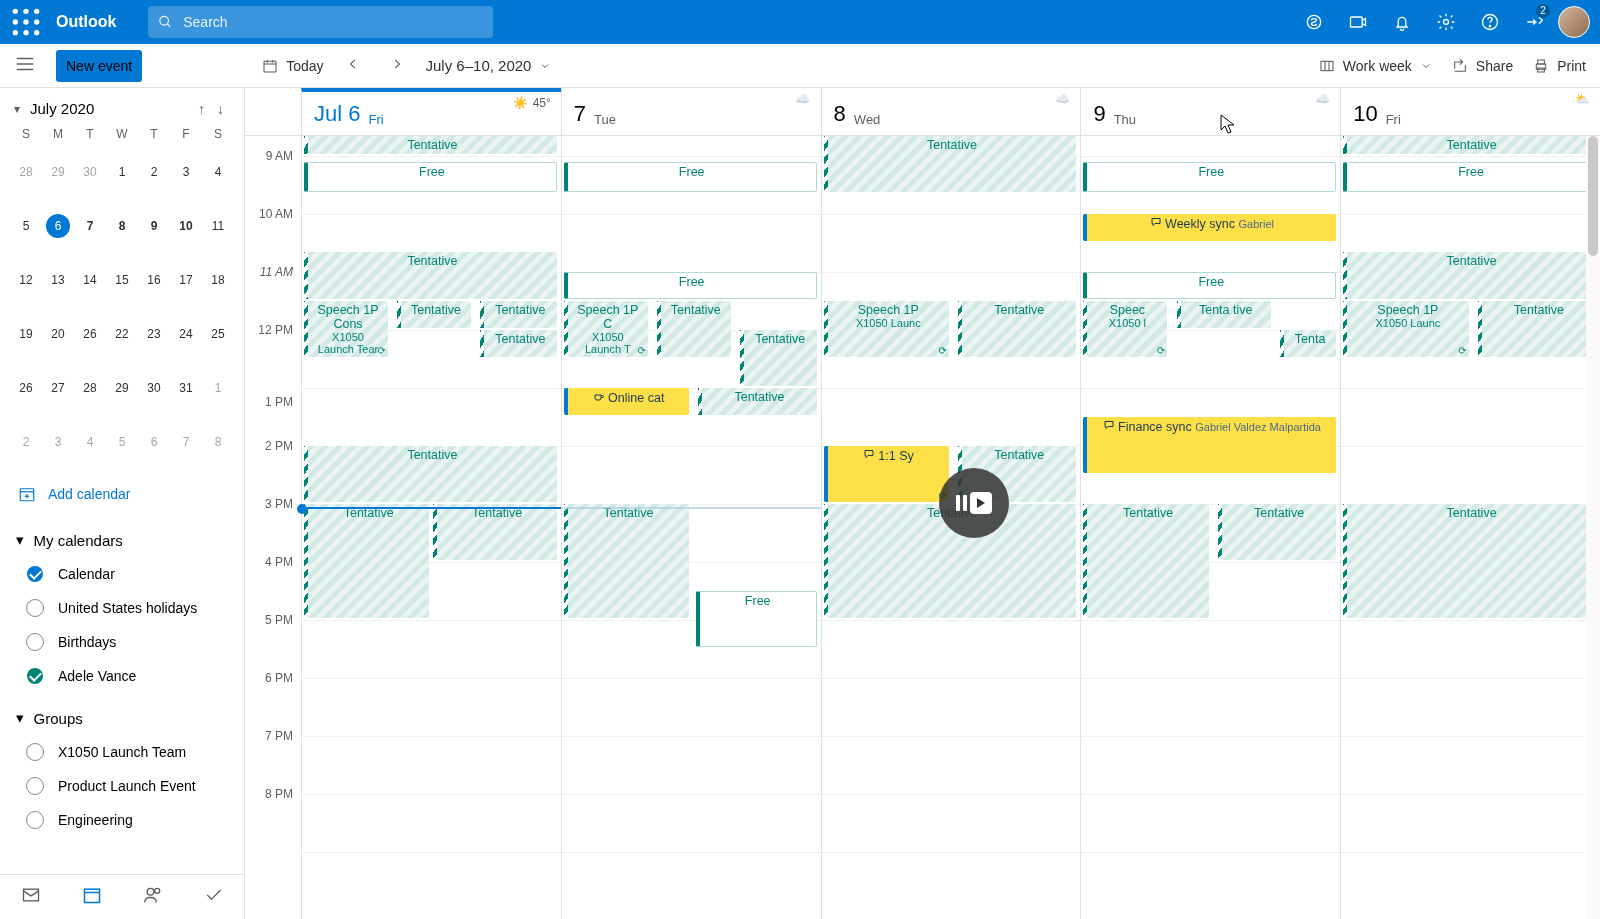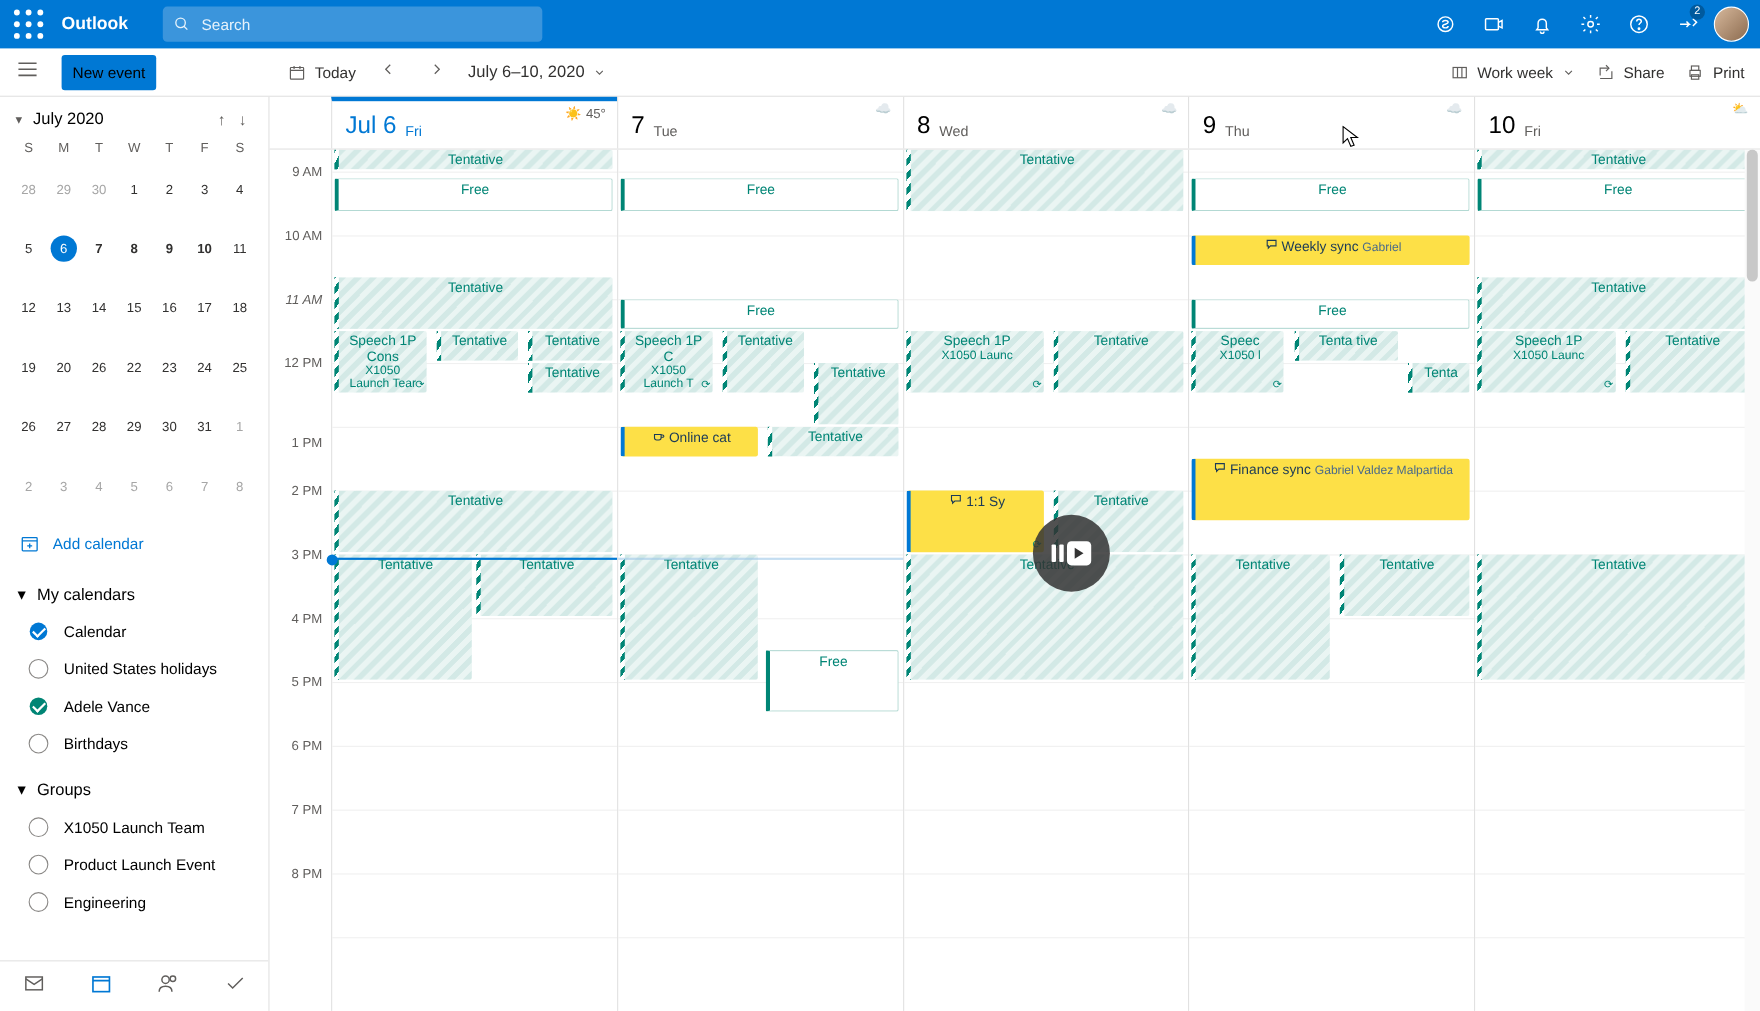--- a/index.html
+++ b/index.html
@@ -377,26 +377,26 @@
       <div id="my-items">
           <div class="cal-item">
             <span class="cal-check on blue"></span>
             <span>Calendar</span>
           </div>
           <div class="cal-item">
             <span class="cal-check"></span>
             <span>United States holidays</span>
           </div>
           <div class="cal-item">
+            <span class="cal-check"></span>
+            <span>Birthdays</span>
+          </div>
+          <div class="cal-item">
             <span class="cal-check on teal"></span>
             <span>Adele Vance</span>
-          </div>
-          <div class="cal-item">
-            <span class="cal-check"></span>
-            <span>Birthdays</span>
           </div>
         </div>
     </div>
 
     <div class="cal-group">
       <div class="group-head">
         <span>▾</span>
         <span>Groups</span>
       </div>
       <div id="group-items">

